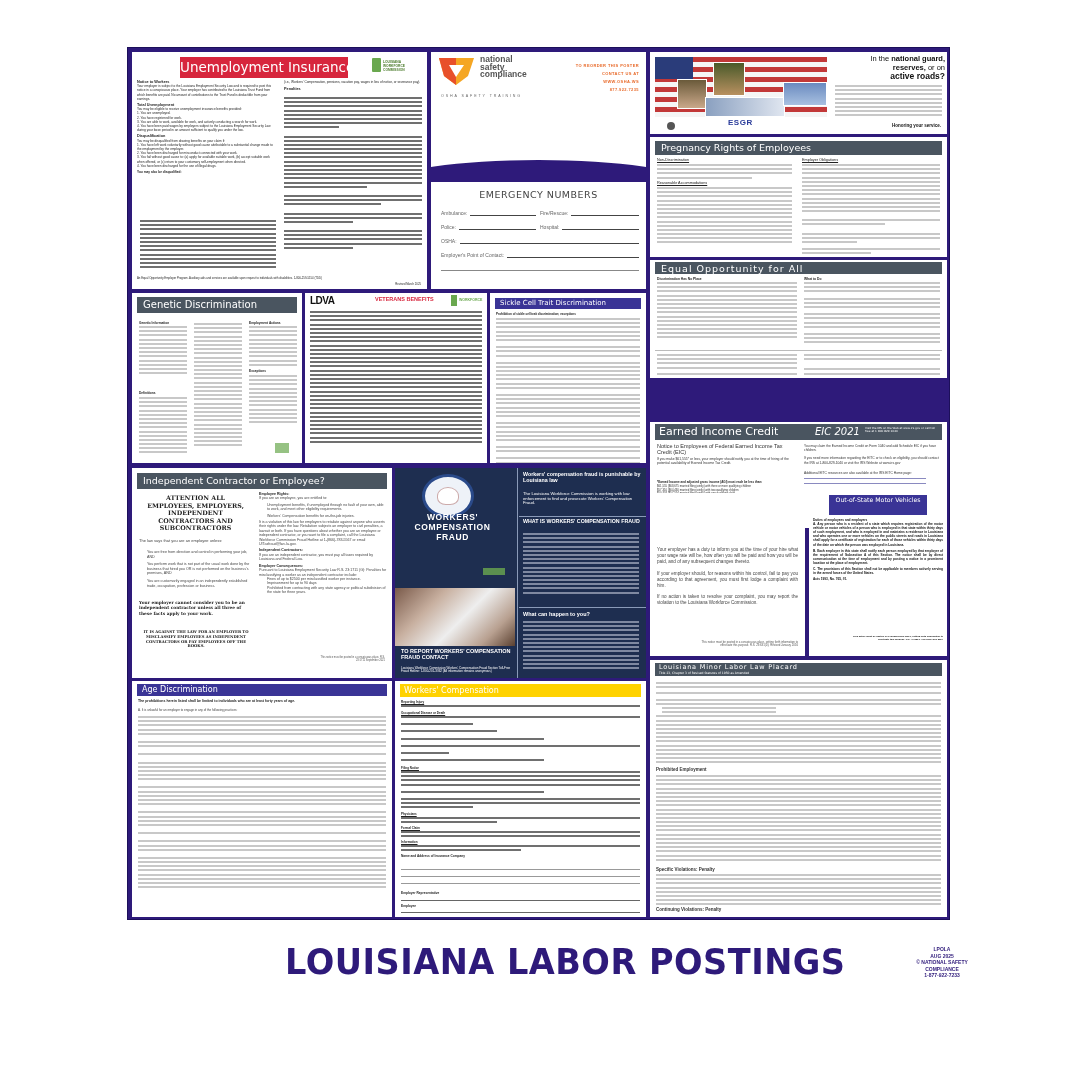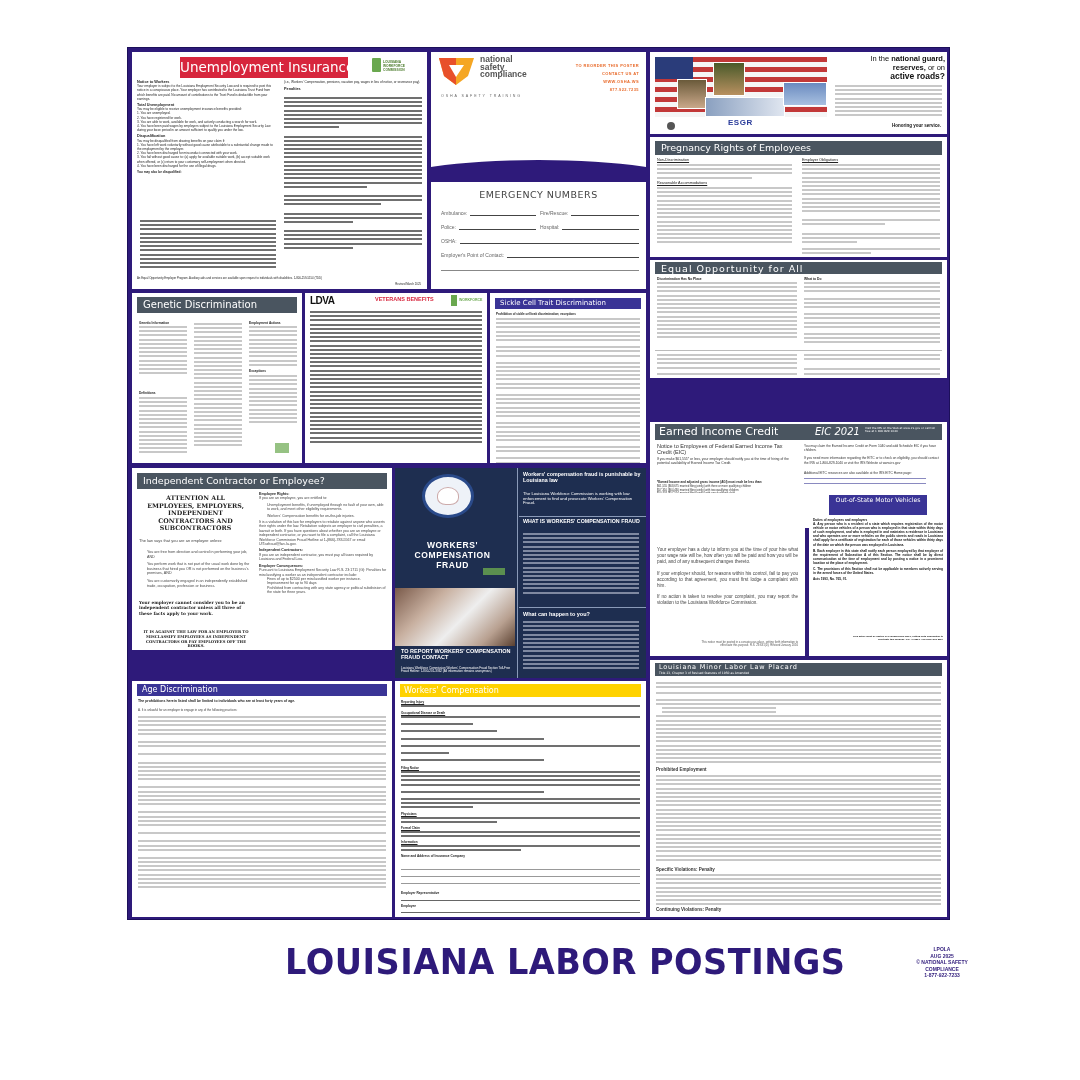--- a/index.html
+++ b/index.html
@@ -505,21 +505,21 @@
       <div>You may claim the Earned Income Credit on Form 1040 and add Schedule EIC if you have children.</div>
       <div style="height:4px"></div>
       <div>If you need more information regarding the EITC or to check on eligibility, you should contact the IRS at 1-800-829-1040 or visit the IRS Website at www.irs.gov</div>
       <div style="height:6px"></div>
       <div>Additional EITC resources are also available at the IRS EITC Home page:</div>
       <div style="margin-top:3px;height:6px;border-bottom:1px solid #8a8ac0;border-top:1px solid #8a8ac0;width:90%"></div>
     </div>
     <div style="position:absolute;right:6px;bottom:3px;font-size:2.8px;color:#333;">Jun 2025</div>
   </div>
 
-  <div class="panel" style="left:4px;top:420px;width:260px;height:182px;">
+  <div class="panel" style="left:4px;top:420px;width:260px;height:210px;">
     <div class="hdr-gray" style="position:absolute;left:5px;top:5px;width:250px;height:16px;font-size:9.5px;line-height:12px;white-space:nowrap;">Independent Contractor or Employee?</div>
     <div style="position:absolute;left:12px;top:26px;width:103px;text-align:center;font-family:'DejaVu Serif',serif;font-weight:bold;font-size:6.3px;line-height:7.6px;color:#222;">ATTENTION ALL EMPLOYEES, EMPLOYERS, INDEPENDENT CONTRACTORS AND SUBCONTRACTORS</div>
     <div style="position:absolute;left:7px;top:70px;width:113px;font-size:4px;line-height:5px;color:#444;">The law says that you are an employee unless:</div>
     <div style="position:absolute;left:7px;top:82px;width:113px;font-size:3.7px;line-height:4.6px;color:#444;">
       <div style="padding-left:8px;margin-bottom:3px">You are free from direction and control in performing your job, AND</div>
       <div style="padding-left:8px;margin-bottom:3px">You perform work that is not part of the usual work done by the business that hired you OR is not performed on the business's premises, AND</div>
       <div style="padding-left:8px">You are customarily engaged in an independently established trade, occupation, profession or business.</div>
     </div>
     <div style="position:absolute;left:7px;top:132px;width:113px;font-family:'DejaVu Serif',serif;font-weight:bold;font-size:4.3px;line-height:5.3px;color:#222;">Your employer cannot consider you to be an independent contractor unless all three of these facts apply to your work.</div>
     <div style="position:absolute;left:10px;top:162px;width:108px;text-align:center;font-family:'DejaVu Serif',serif;font-weight:bold;font-size:3.8px;line-height:4.8px;color:#222;">IT IS AGAINST THE LAW FOR AN EMPLOYER TO MISCLASSIFY EMPLOYEES AS INDEPENDENT CONTRACTORS OR PAY EMPLOYEES OFF THE BOOKS.</div>
@@ -537,21 +537,21 @@
       <div style="padding-left:8px">Imprisonment for up to 90 days</div>
       <div style="padding-left:8px">Prohibited from contracting with any state agency or political subdivision of the state for three years.</div>
     </div>
     <div style="position:absolute;right:7px;top:188px;width:70px;text-align:right;font-size:2.6px;line-height:3.2px;color:#555;">This notice must be posted in a conspicuous place. R.S. 23:1711 September 2021</div>
   </div>
 
   <div class="panel" style="left:267px;top:420px;width:251px;height:210px;background:#1e2e50;">
     <div style="position:absolute;left:27px;top:6px;width:52px;height:44px;border-radius:50%;background:#eef2f8;border:3px solid #2a4a8a;">
       <div style="position:absolute;left:12px;top:10px;width:22px;height:18px;border-radius:50% 50% 40% 40%;background:#fff;border:1px solid #caa"></div>
     </div>
-    <div style="position:absolute;left:10px;top:72px;width:95px;text-align:center;color:#fff;font-weight:bold;font-size:8.5px;line-height:10px;letter-spacing:.6px;">WORKERS' COMPENSATION FRAUD</div>
+    <div style="position:absolute;left:10px;top:44px;width:95px;text-align:center;color:#fff;font-weight:bold;font-size:8.5px;line-height:10px;letter-spacing:.6px;">WORKERS' COMPENSATION FRAUD</div>
     <div style="position:absolute;left:88px;top:100px;width:22px;height:7px;background:#6aa84f;opacity:.8;"></div>
     <div style="position:absolute;left:0;top:120px;width:120px;height:58px;background:linear-gradient(135deg,#7a5a4a 0%,#c8b0a0 30%,#eee 55%,#b8a090 80%,#5a4030 100%);"></div>
     <div style="position:absolute;left:6px;top:181px;width:112px;color:#fff;font-weight:bold;font-size:5.5px;line-height:5.5px;">TO REPORT WORKERS' COMPENSATION FRAUD CONTACT</div>
     <div style="position:absolute;left:6px;top:199px;width:112px;color:#fff;font-size:3px;line-height:3.4px;">Louisiana Workforce Commission Workers' Compensation Fraud Section Toll-Free Fraud Hotline: 1-800-201-3362 (All information remains anonymous)</div>
     <div style="position:absolute;left:122px;top:0;width:1px;height:210px;background:#8a9ab8;"></div>
     <div style="position:absolute;left:128px;top:4px;width:118px;color:#fff;font-weight:bold;font-size:5.3px;line-height:5.5px;">Workers' compensation fraud is punishable by Louisiana law</div>
     <div style="position:absolute;left:128px;top:24px;width:118px;color:#fff;font-size:4.2px;line-height:4.6px;">The Louisiana Workforce Commission is working with law enforcement to find and prosecute Workers' Compensation Fraud.</div>
     <div style="position:absolute;left:124px;top:48px;width:127px;height:1px;background:#8a9ab8;"></div>
     <div style="position:absolute;left:128px;top:51px;width:118px;color:#fff;font-weight:bold;font-size:5.3px;line-height:5.5px;">WHAT IS WORKERS' COMPENSATION FRAUD</div>
     <div class="lines" style="left:128px;width:116px;right:auto;top:65px;">

